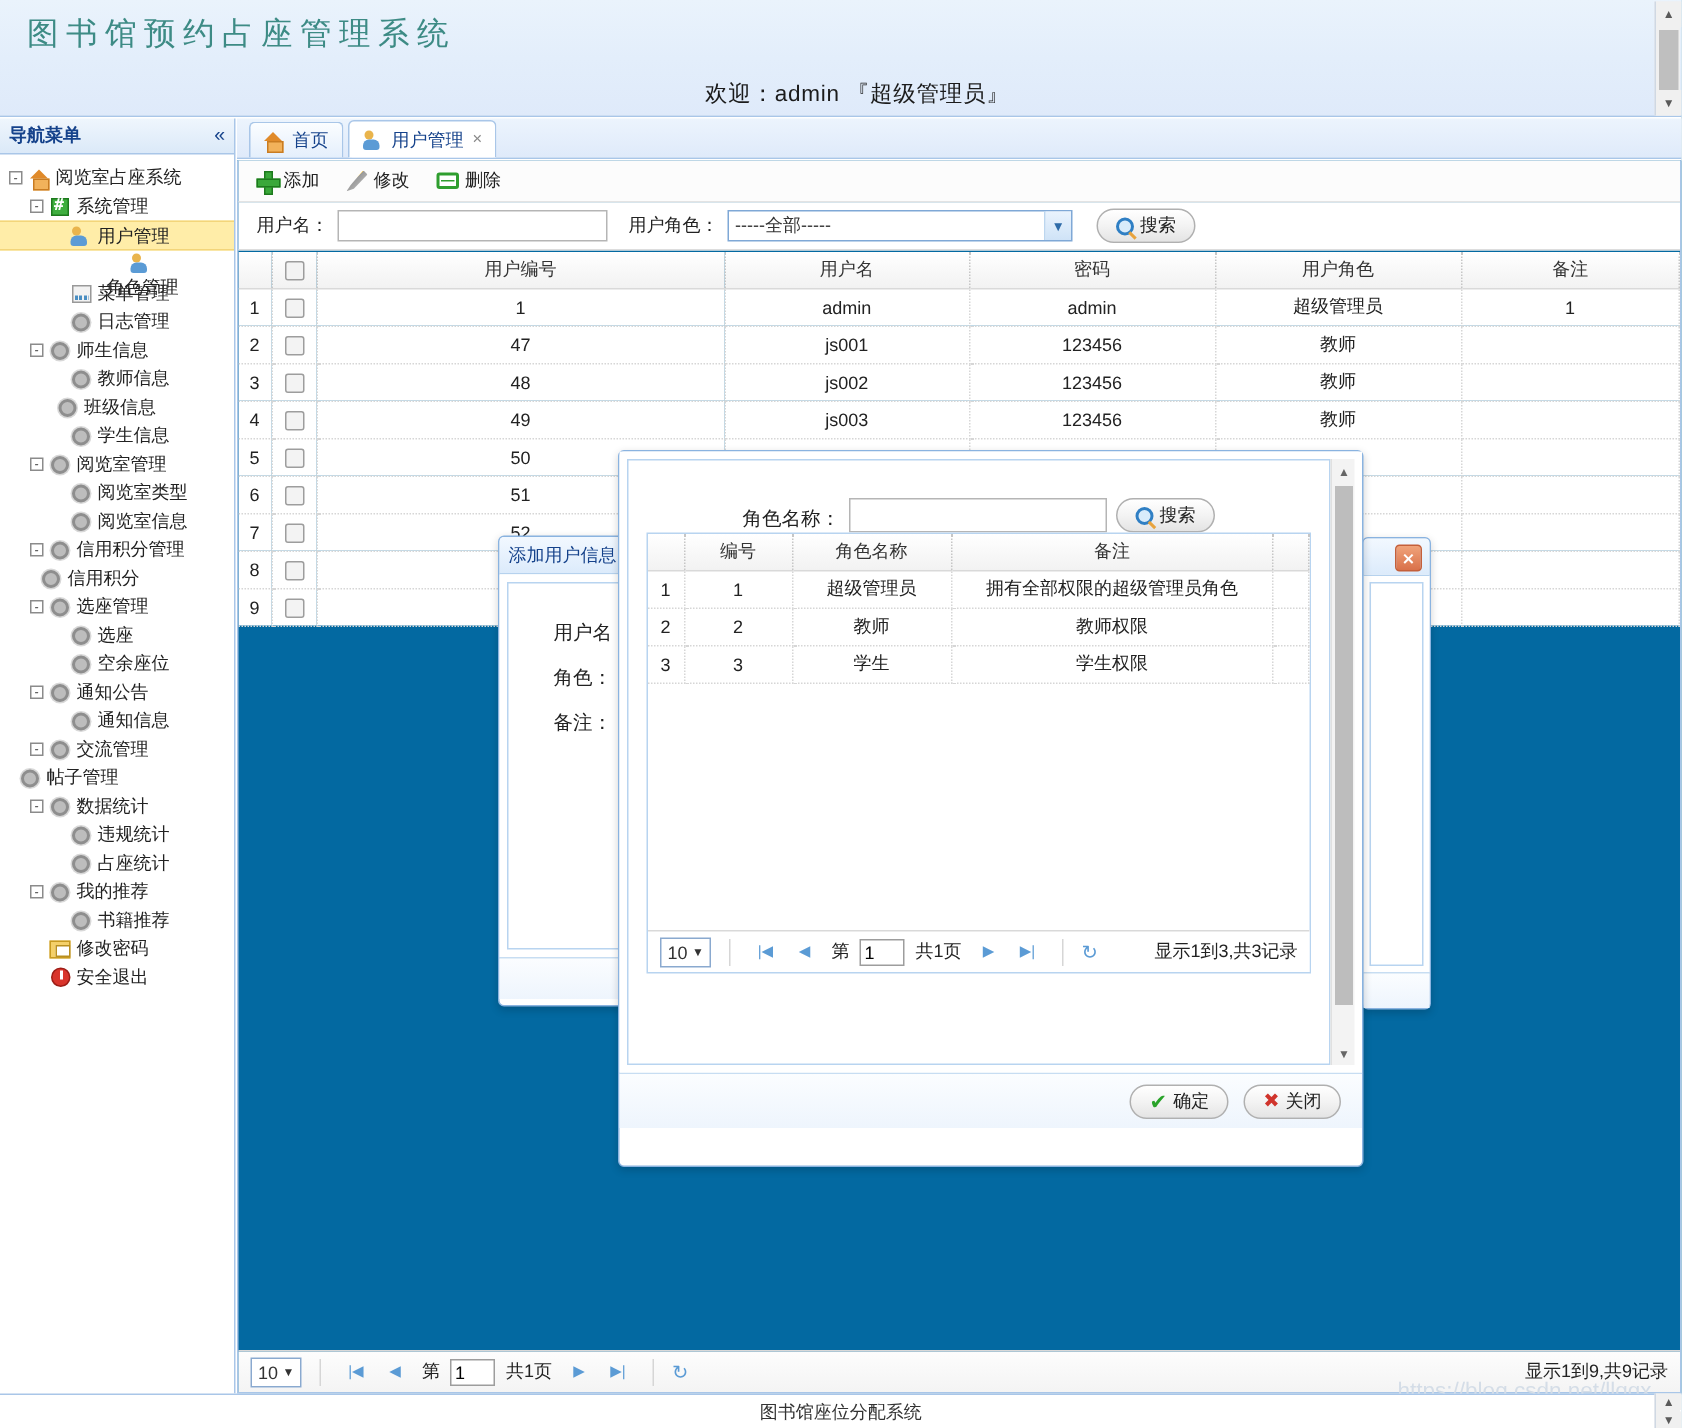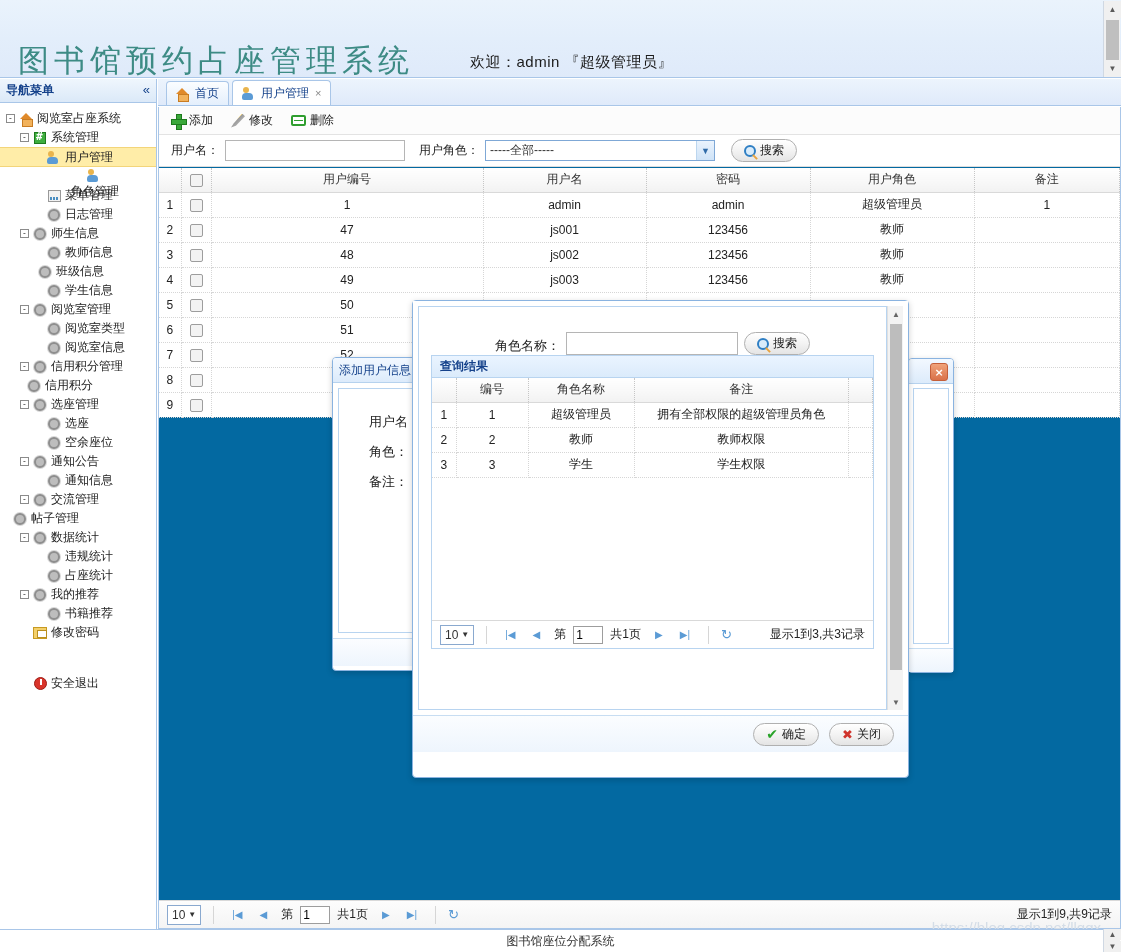--- a/index.html
+++ b/index.html
@@ -21,25 +21,24 @@
   
   .header {
     position: absolute; left: 0; top: 0;
     width: 1121px; height: 78px;
     background: linear-gradient(to bottom, #eaf3fc 0%, #e3eefb 50%, #dfeafa 100%);
     border-bottom: 1px solid #a9c6e8;
   }
   .header-title {
     position: absolute; left: 18px; top: 8px;
     font-family: Liberation Mono, monospace;
-    font-size: 31px;
+    font-size: 21px;
     letter-spacing: 5px;
     color: #3d8b85;
     white-space: nowrap;
-    margin-top: 32px;
   }
   .header-welcome {
     position: absolute; right: 448px; top: 53px;
     font-size: 15px;
     color: #1b1b1b;
     white-space: nowrap;
     letter-spacing: 0.5px;
   }
   .header-scroll {
     position: absolute; right: 1px; top: 1px;
@@ -660,21 +659,21 @@
           </span>
           <span class="lbl">书籍推荐</span>
         </div>
         <div class="tnode" style="padding-left: 20px;">
           <span class="nospace"></span>
           <span class="ico">
             <span class="ic-key"></span>
           </span>
           <span class="lbl">修改密码</span>
         </div>
-        <div class="tnode" style="padding-left: 20px; margin-top: 32px;">
+        <div class="tnode" style="padding-left: 20px;">
           <span class="nospace"></span>
           <span class="ico">
             <span class="ic-exit"></span>
           </span>
           <span class="lbl">安全退出</span>
         </div>
       </div>
   </div>
 
   <div class="main">
@@ -895,23 +894,20 @@
         <div style="display:flex;align-items:flex-end;justify-content:center;gap:6px;height:48px;">
           <span class="fld-label" style="font-size:13px">角色名称：</span>
           <input class="txtin" style="width: 172px; height: 23px;" value="">
           <div class="btn-round">
             <span class="ic-search"></span>
             <span>搜索</span>
           </div>
         </div>
 
         <div class="panel" style="margin:0 12px;height:294px;position:relative;">
-          <div class="panel-head">
-            <span>查询结果</span>
-          </div>
           <table class="grid">
             <colgroup>
               <col style="width:24px">
                 <col style="width:72px">
                 <col style="width:106px">
                 <col>
                 <col style="width:24px">
             </colgroup>
             <thead>
               <tr>

